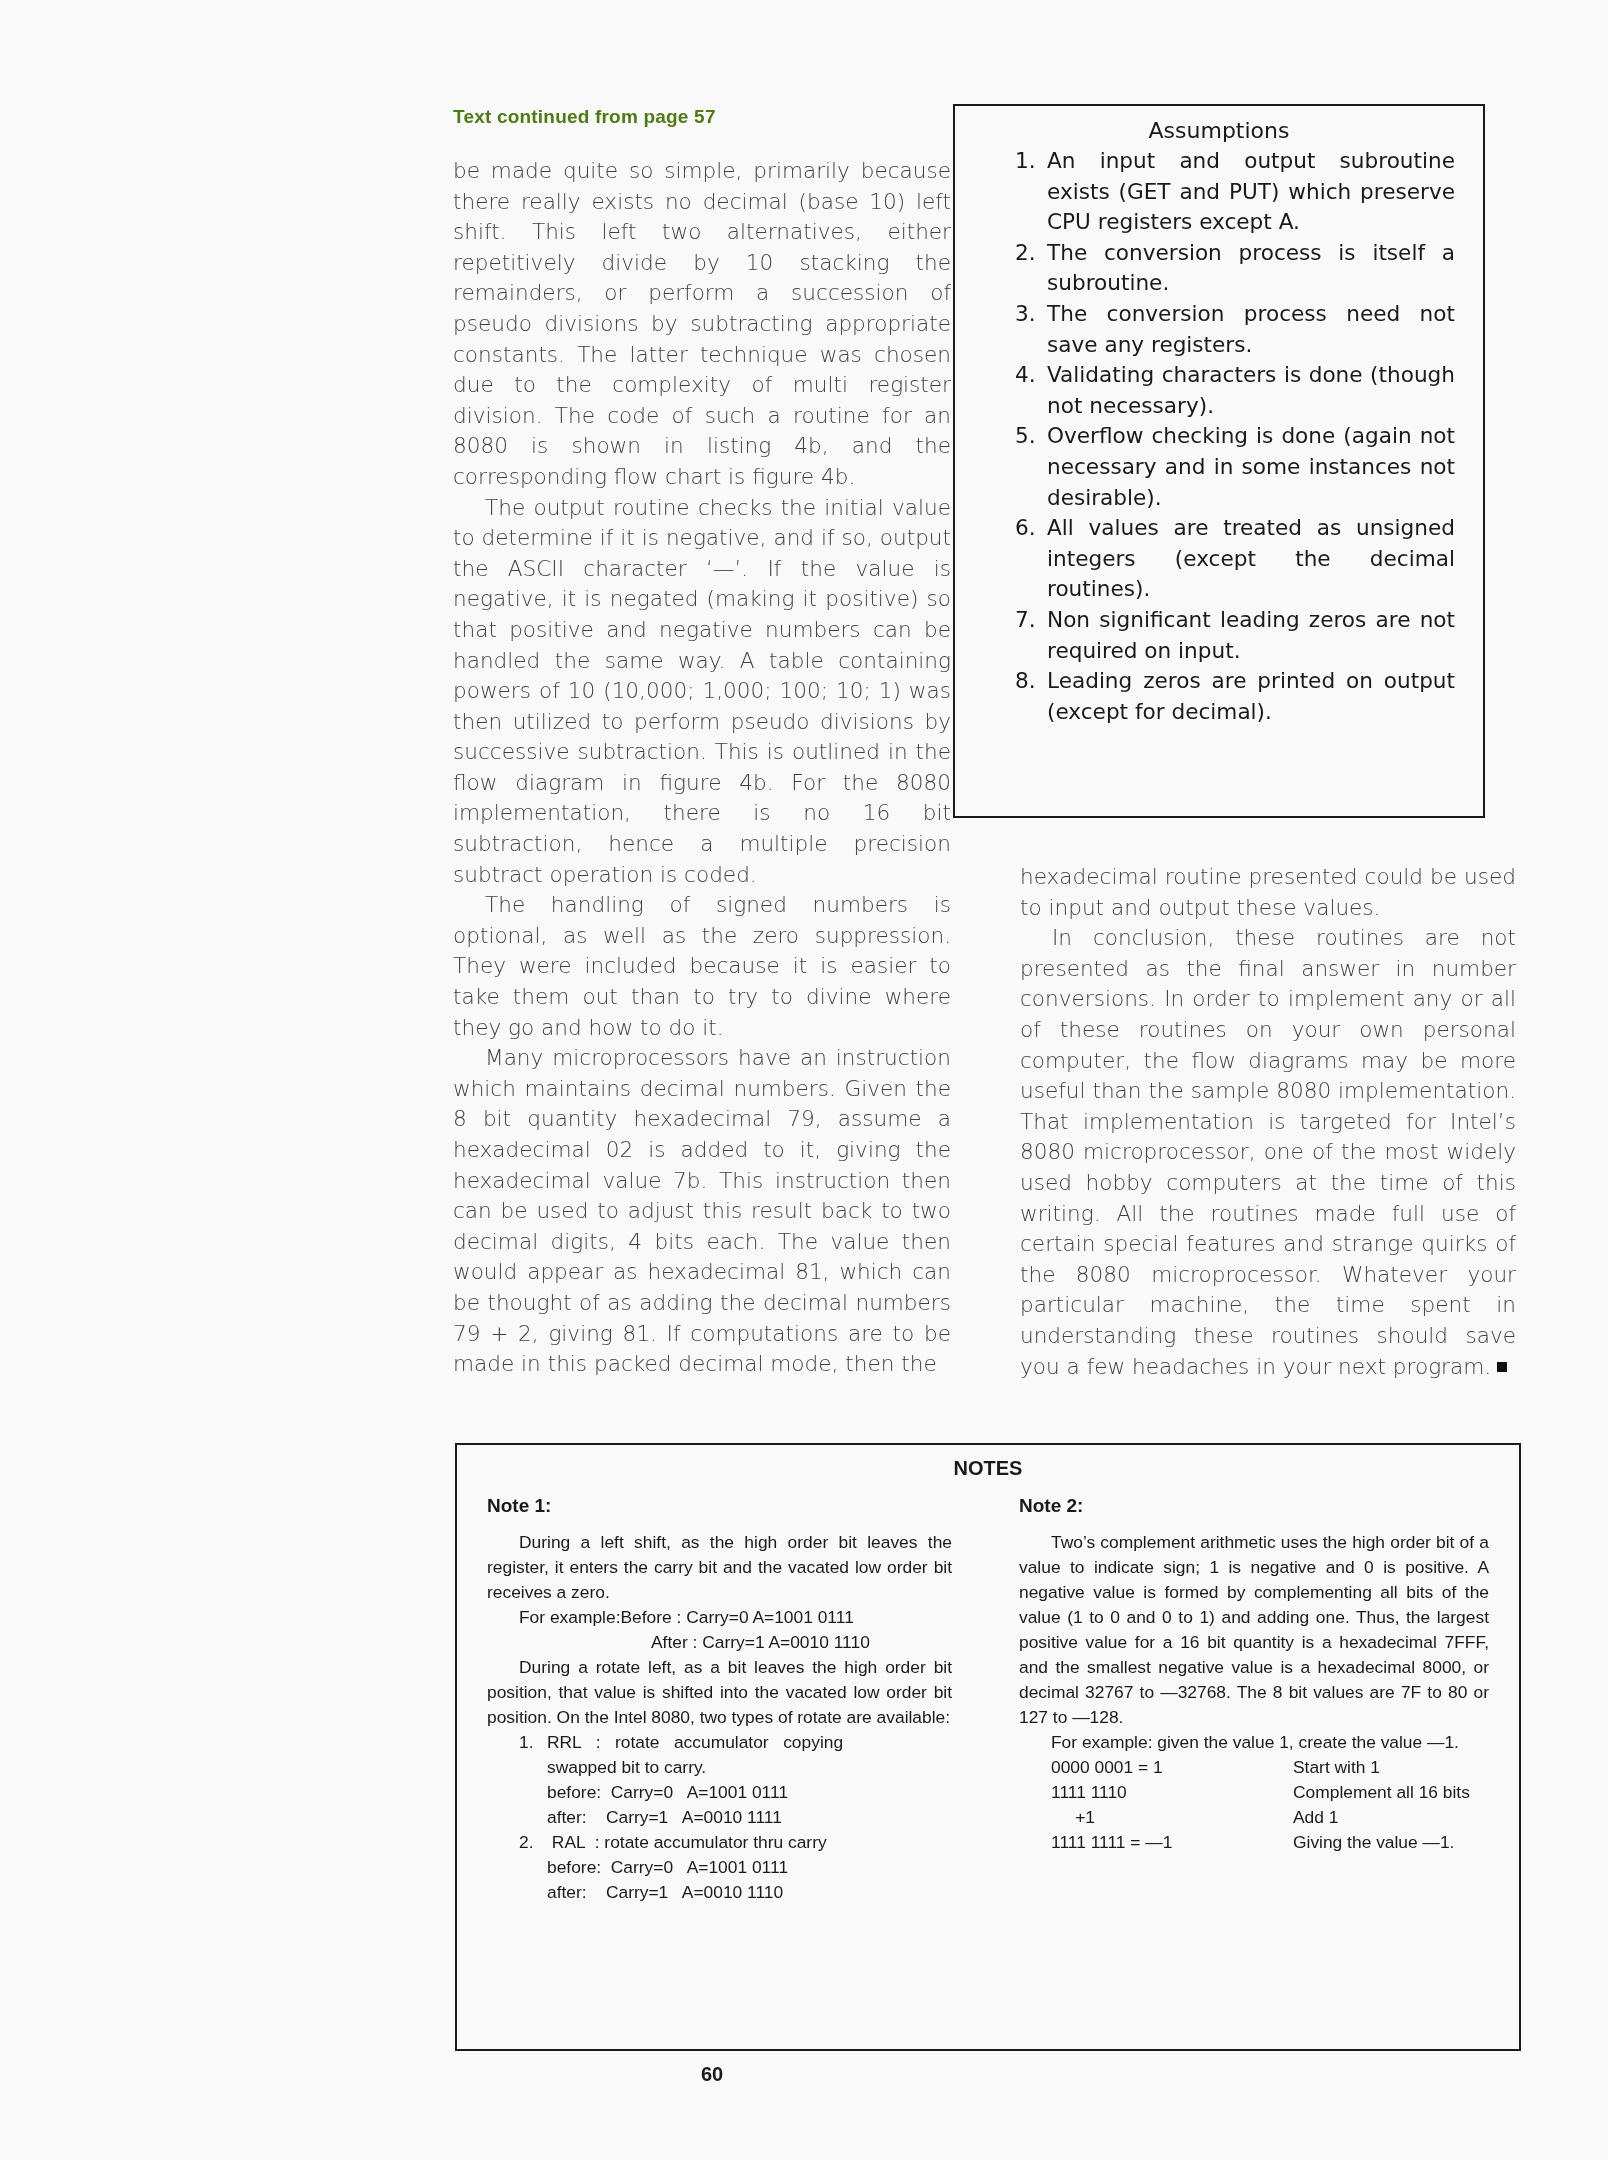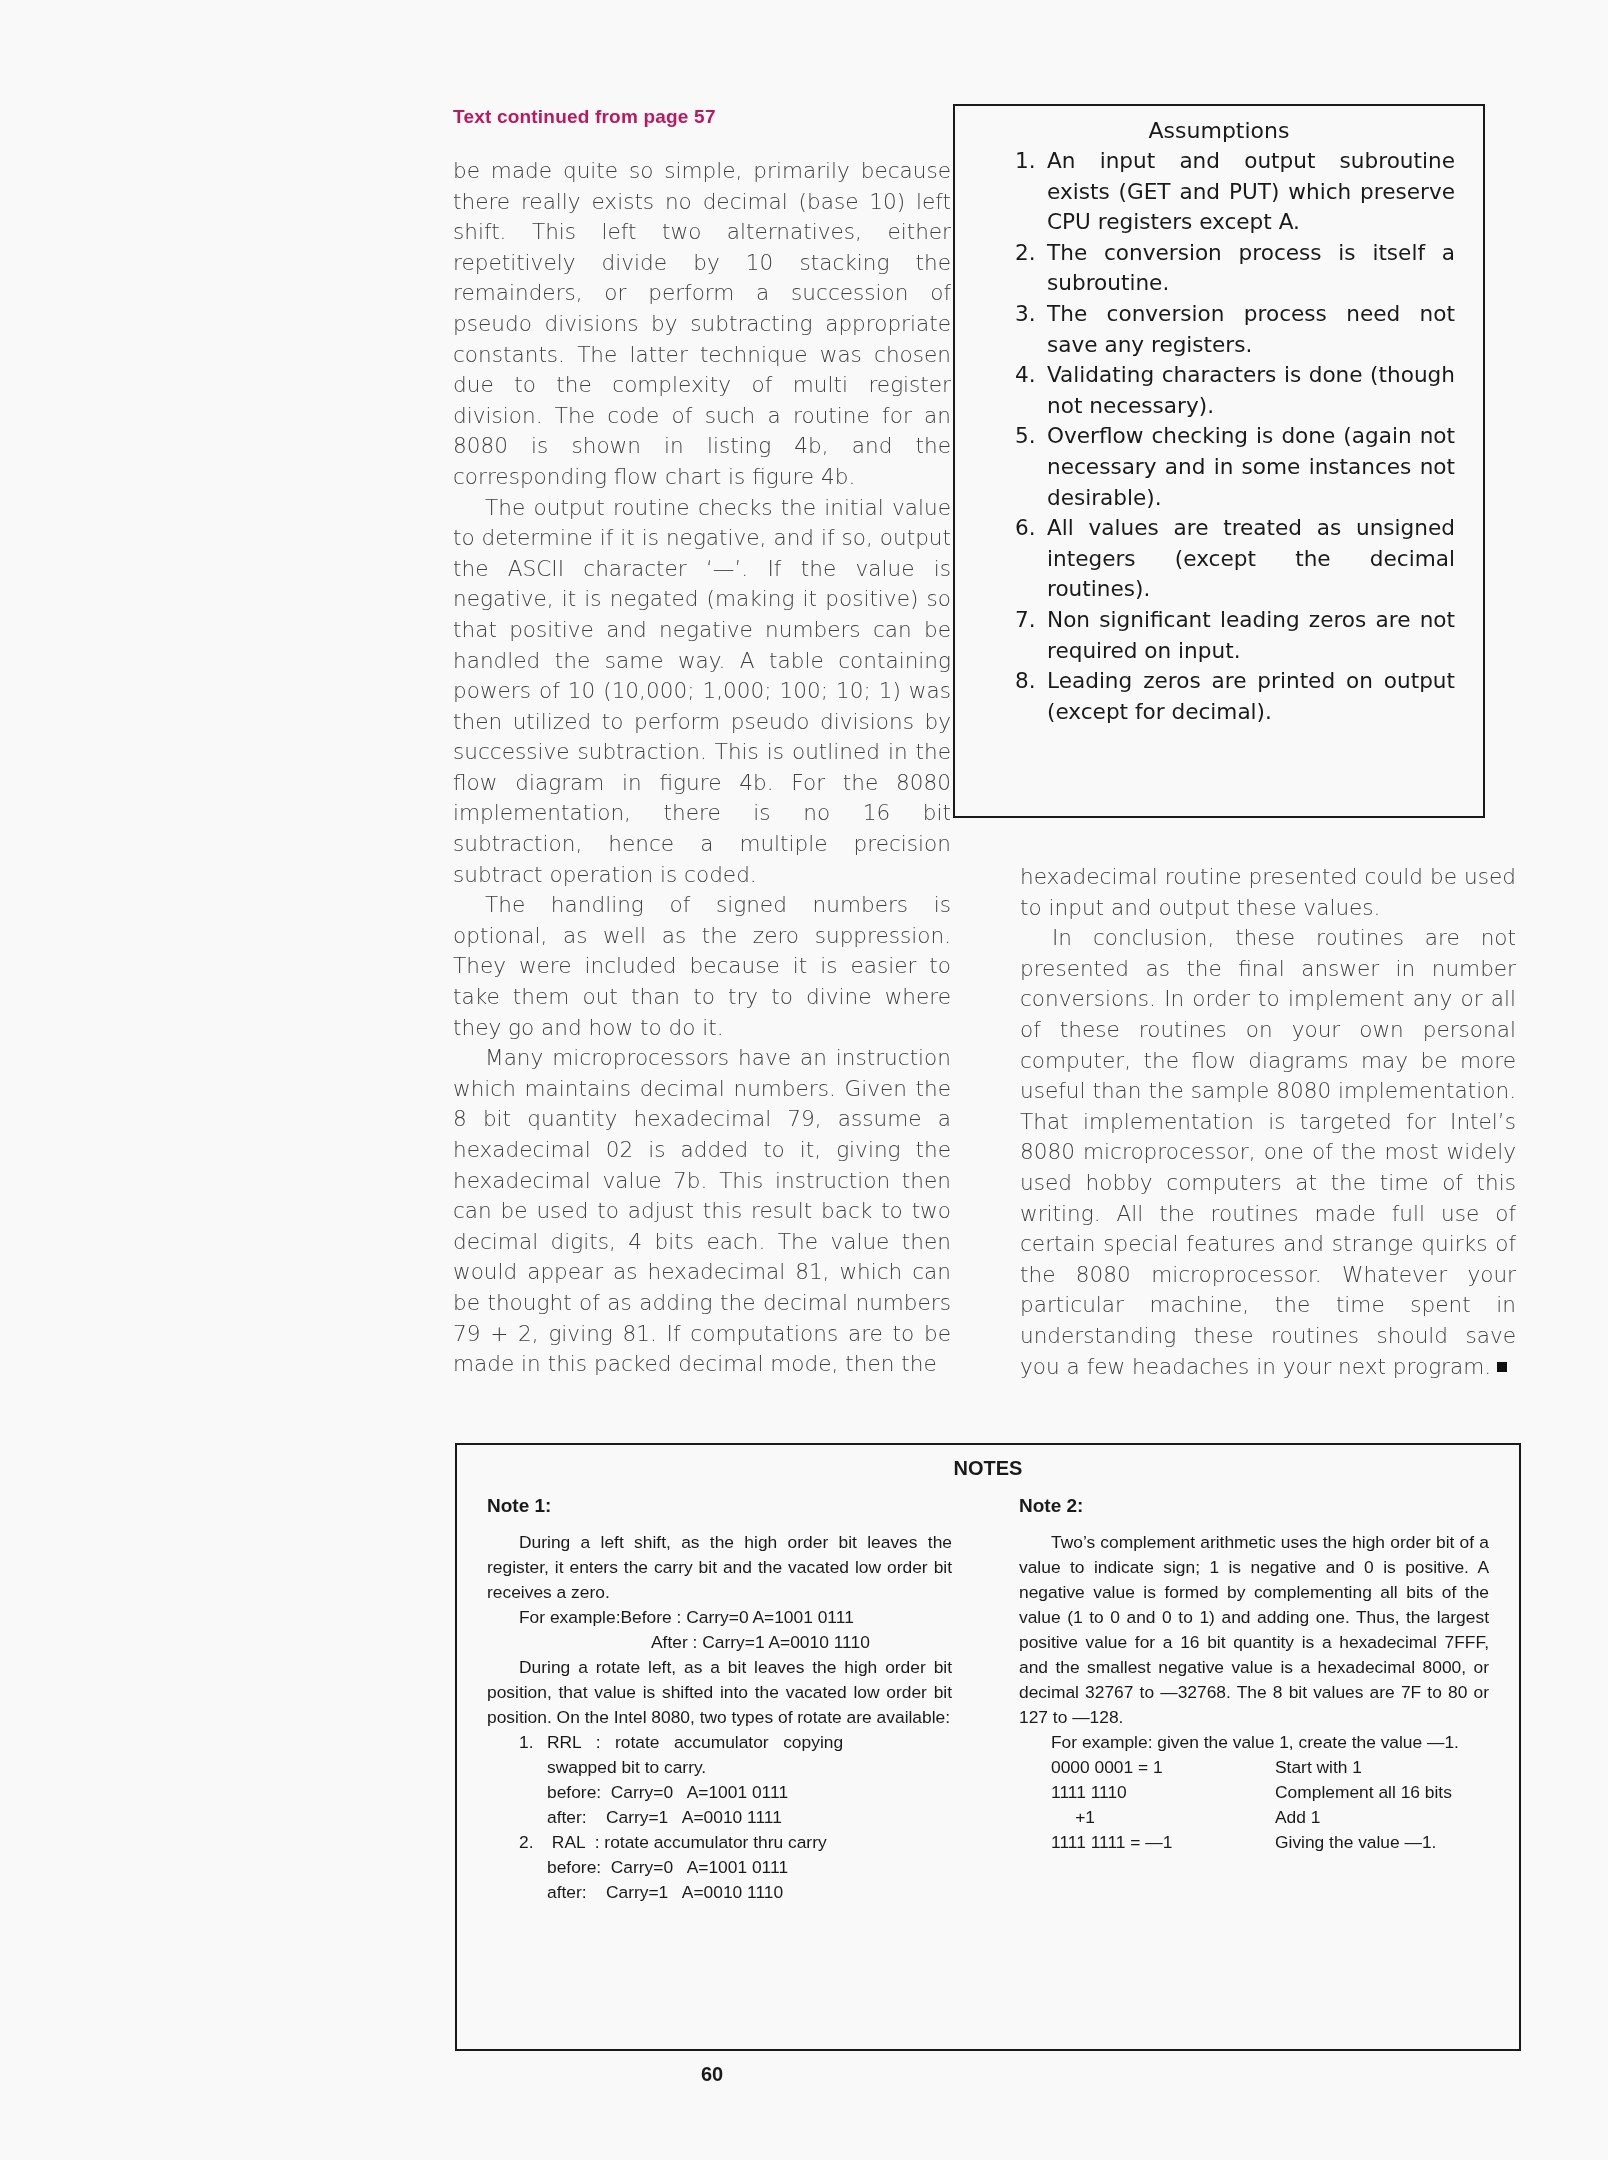--- a/index.html
+++ b/index.html
@@ -5,21 +5,21 @@
   html, body { margin: 0; padding: 0; }
   body {
     width: 1608px; height: 2160px; position: relative;
     background: #f9f9f9; color: #1a1a1a;
     font-family: "DejaVu Sans", sans-serif;
     overflow: hidden;
   }
   .continued {
     position: absolute; left: 453px; top: 106px;
     font-family: "Liberation Sans", sans-serif; font-weight: bold;
-    font-size: 19px; letter-spacing: 0.2px; color: #be185d;
+    font-size: 19px; letter-spacing: 0.2px; color: #4d7c0f;
   }
   .col {
     position: absolute; width: 500px;
     font-family: "DejaVu Sans", sans-serif;
     font-size: 21.6px; line-height: 30.6px; color: #404040;
     text-align: justify; font-weight: 300;
   }
   .col p { margin: 0; text-indent: 0; }
   .col p.indent { text-indent: 32px; }
   #col-left { left: 453px; top: 156px; width: 498px; }
@@ -58,21 +58,21 @@
   #note2 { left: 562px; width: 470px; }
   .note p { margin: 0; text-align: justify; }
   .note p.indent { text-indent: 32px; }
   .note .ex { padding-left: 32px; white-space: pre; }
   .note .ex2 { padding-left: 164px; white-space: pre; }
   .note .item { display: flex; padding-left: 32px; }
   .note .item .num { width: 28px; flex: 0 0 28px; }
   .note .item .body { flex: 1; }
   .note .sub { white-space: pre; }
   .note .table { margin-left: 32px; }
-  .note .trow { display: flex; }
+  .note .trow { display: flex; gap: 18px; }
   .note .trow .l { width: 224px; white-space: pre; }
   .note .trow .r { flex: 1; }
 
   .page-number {
     position: absolute; left: 0; width: 1424px; top: 2063px; text-align: center;
     font-family: "Liberation Sans", sans-serif; font-weight: bold; font-size: 20px;
   }
 </style>
 </head>
 <body>

